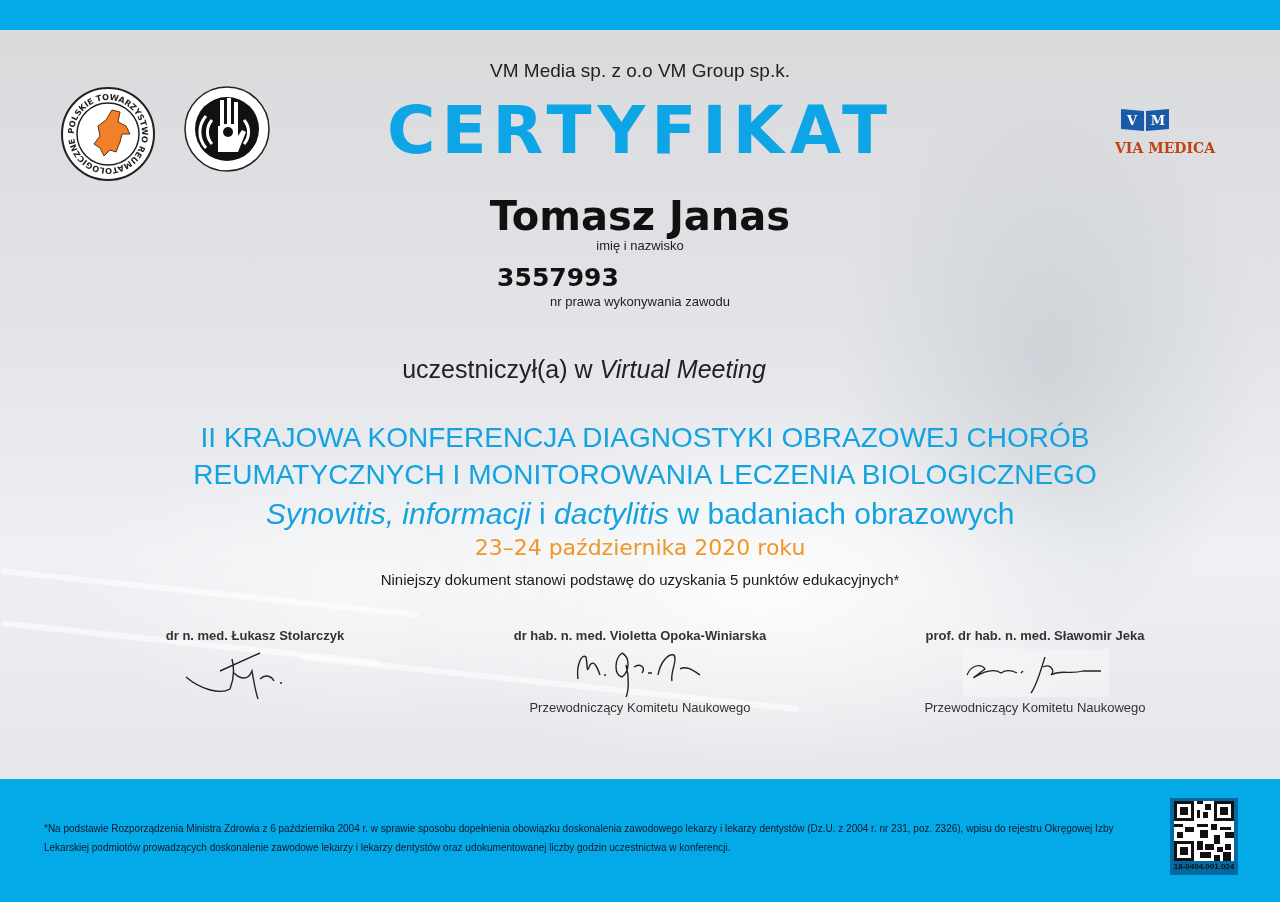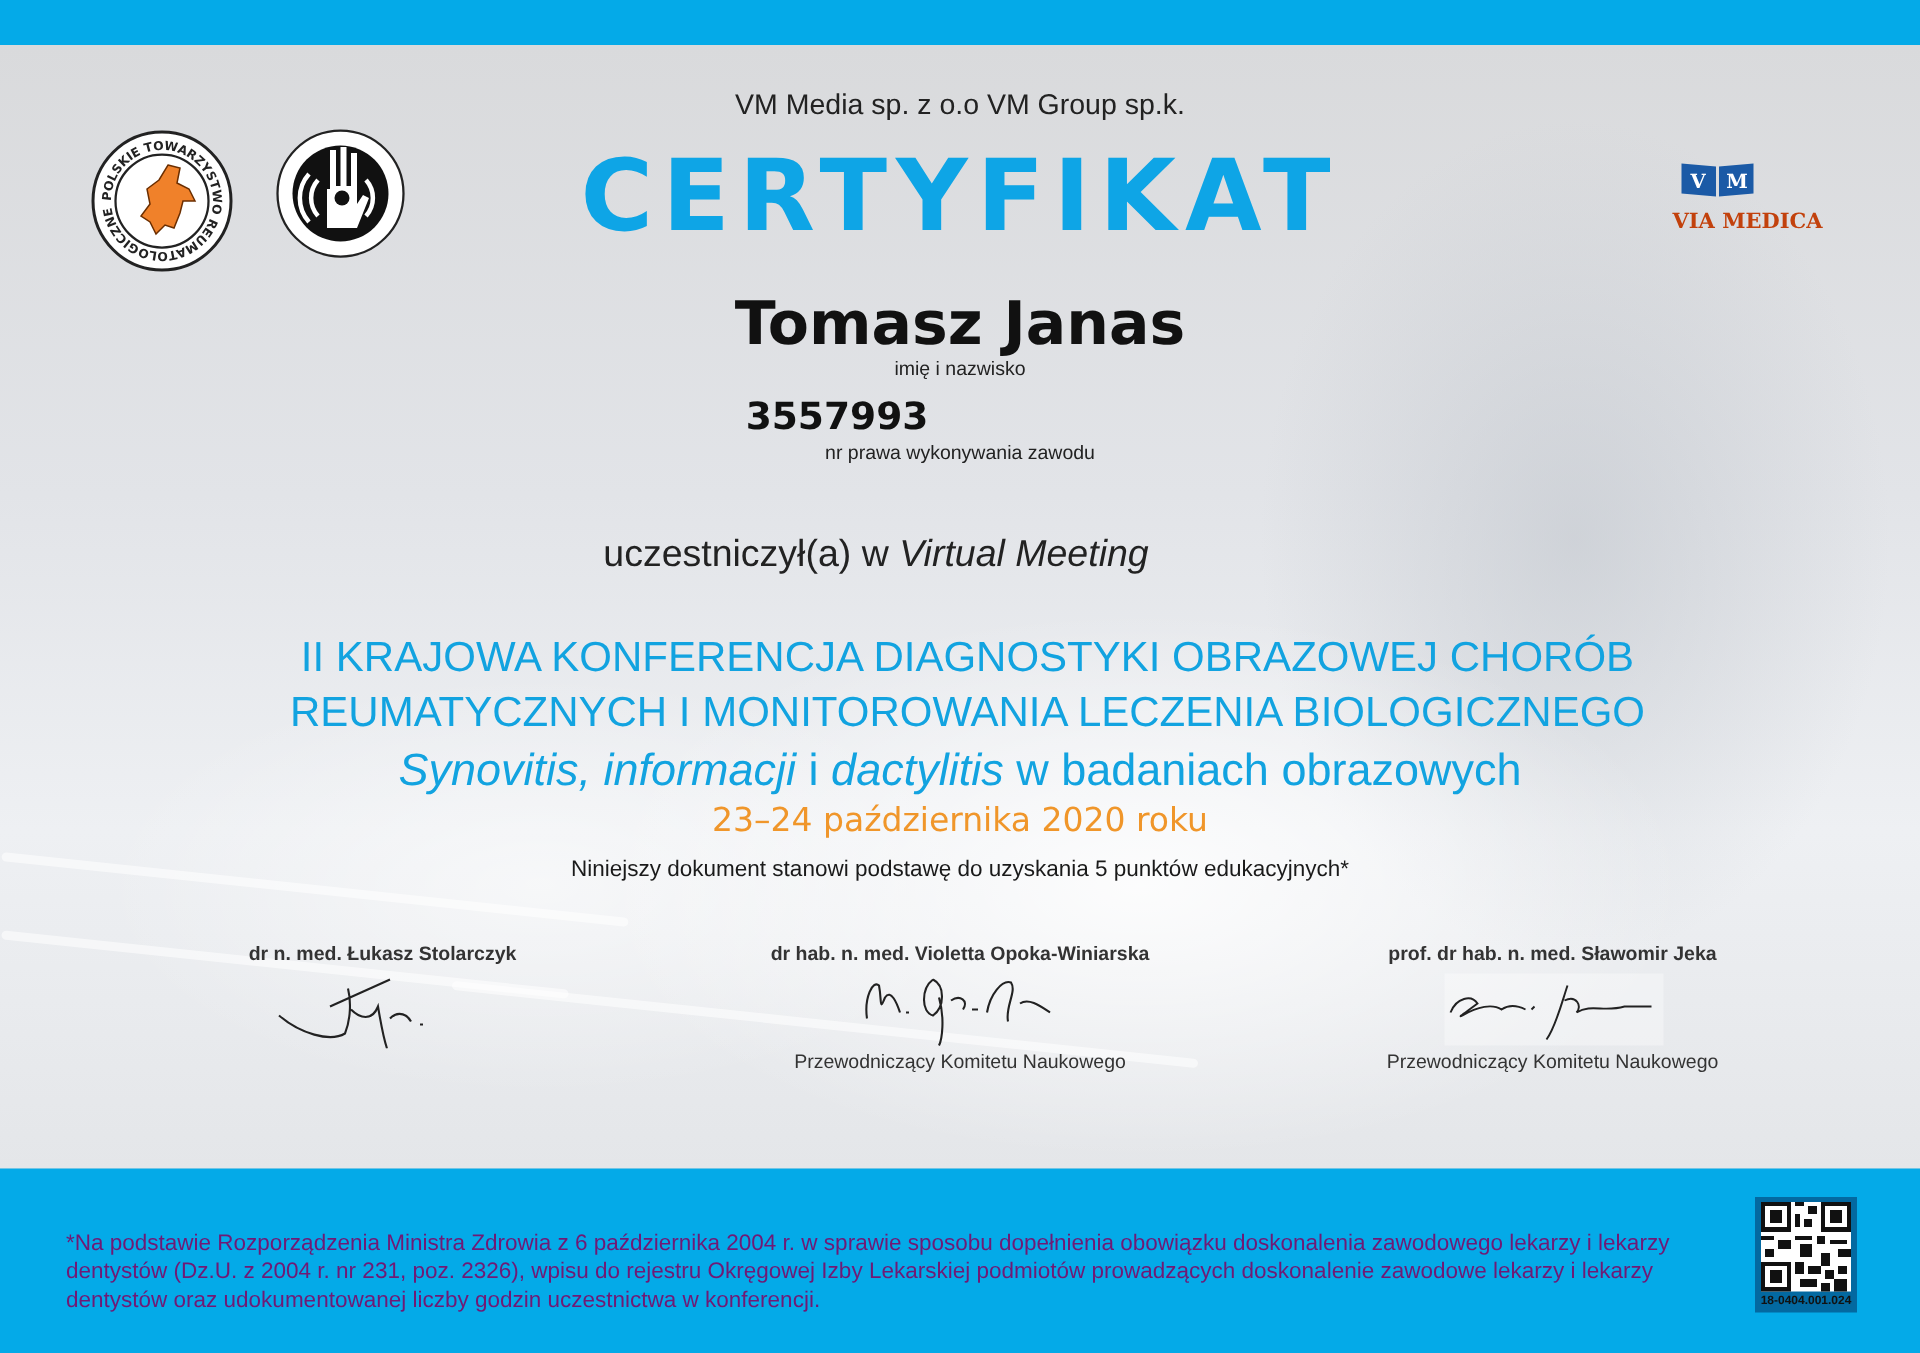--- a/index.html
+++ b/index.html
@@ -26,21 +26,21 @@
   .participation i { font-style:italic; }
   .conf1, .conf2 { left:0; width:1290px; font-size:28px; color:#12a3e0; }
   .conf1 { top:422px; }
   .conf2 { top:459px; }
   .conf3 { left:0; width:1280px; top:497px; font-size:30px; color:#12a3e0; }
   .conf3 i { font-style:italic; }
   .dates { left:0; width:1280px; top:535px; font-size:22px; color:#f0962a; font-family:"DejaVu Sans", sans-serif; }
   .points { left:0; width:1280px; top:571px; font-size:15px; color:#1a1a1a; }
   .sig-name { font-size:13px; font-weight:bold; color:#333; text-align:center; }
   .sig-role { font-size:13px; color:#333; text-align:center; line-height:18px; }
-  .footer-text { left:44px; top:819px; width:1110px; font-size:15px; color:#701a75; line-height:19px; }
+  .footer-text { left:44px; top:819px; width:1110px; font-size:10px; color:#0f172a; line-height:19px; }
   .qr-box { left:1170px; top:798px; width:68px; height:77px; background:#0369a1; }
   .qr-code { position:absolute; left:4px; top:3px; width:60px; height:60px; }
   .qr-label { position:absolute; left:0; top:64px; width:68px; font-size:8px; font-weight:bold; color:#111; text-align:center; }
   .logo-vm { left:1095px; top:107px; width:110px; height:50px; }
   .vm-book { position:absolute; left:24px; top:0; width:52px; height:26px; }
   .vm-text { position:absolute; left:15px; top:33px; width:110px; text-align:center; font-family:"DejaVu Serif", serif; font-weight:bold; font-size:14px; color:#c2410c; }
 </style>
 </head>
 <body>
 

